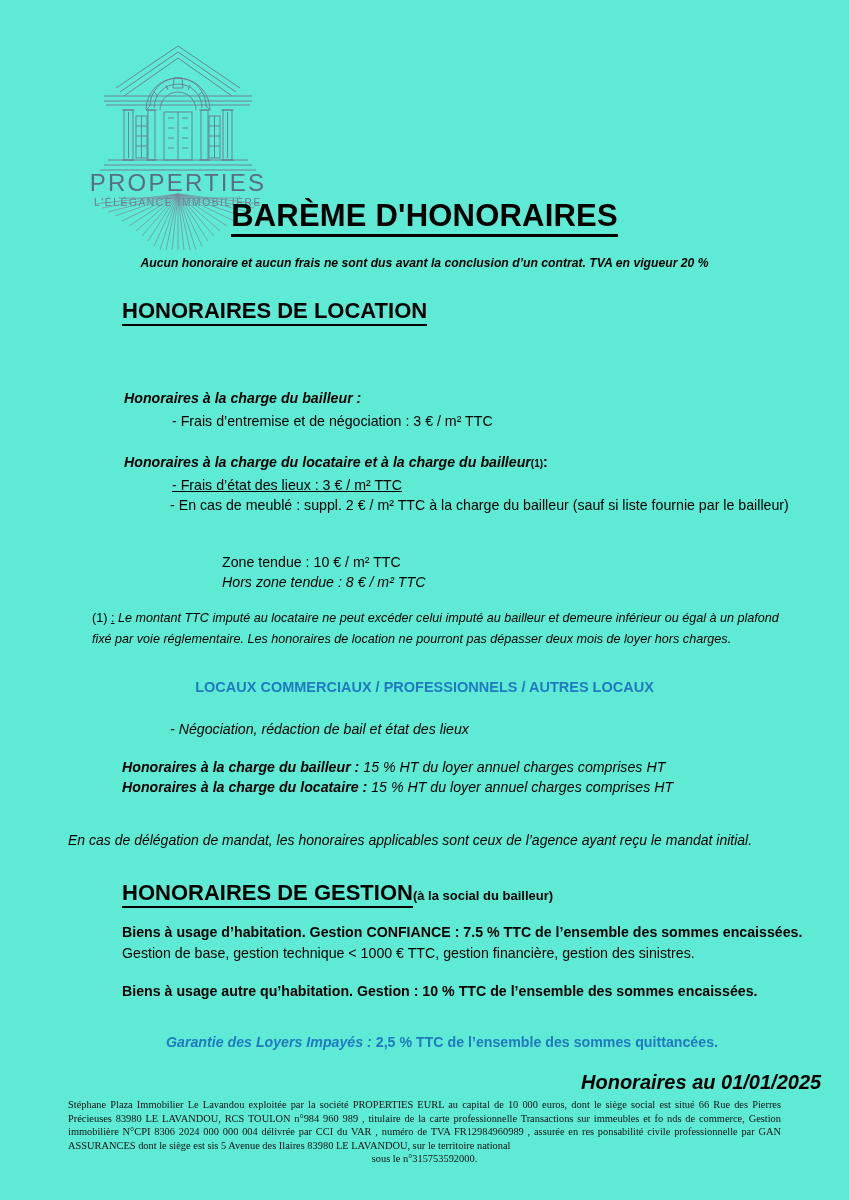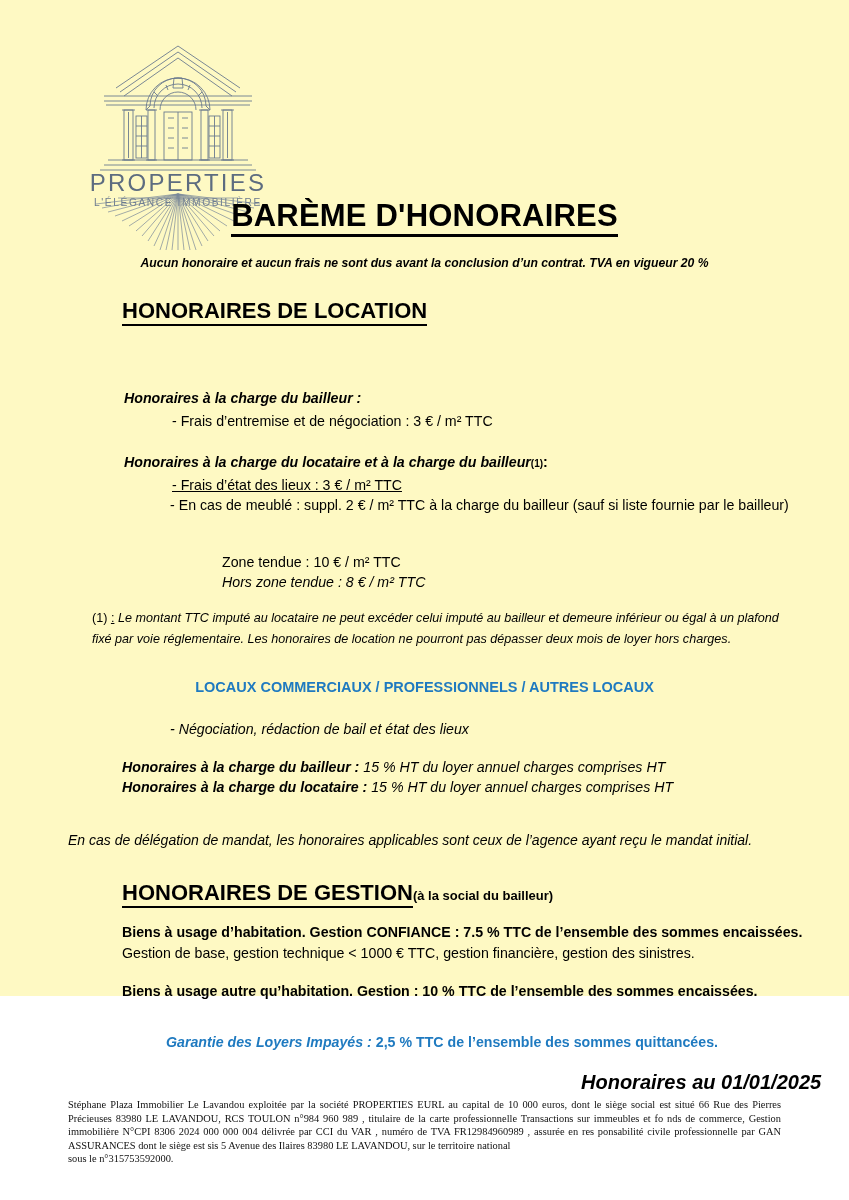--- a/index.html
+++ b/index.html
@@ -12,22 +12,22 @@
     height: 1200px;
     position: relative;
     font-family: "Liberation Sans", sans-serif;
     color: #000000;
     overflow: hidden;
   }
 
   .page {
     position: relative;
     width: 849px;
-    height: 996px;
-    background: #fef9c3;
+    height: 1200px;
+    background: #5eead4;
     box-sizing: border-box;
   }
 
   
   .logo-block {
     position: absolute;
     left: 78px;
     top: 30px;
     width: 200px;
     height: 180px;
@@ -111,21 +111,21 @@
     position: absolute;
     left: 68px;
     top: 1098px;
     width: 713px;
     font-family: "Liberation Serif", serif;
     font-size: 10.4px;
     line-height: 13.6px;
     text-align: justify;
     color: #111;
   }
-  .footer .last { display: block; text-align: left; }
+  .footer .last { display: block; text-align: center; }
 </style>
 </head>
 <body>
 
 <div class="page">
 
   <div class="logo-block">
     <svg class="logo-svg" width="200" height="180" viewBox="0 0 200 180">
       <g stroke="#6b7a8f" stroke-width="0.9" fill="none">
 

